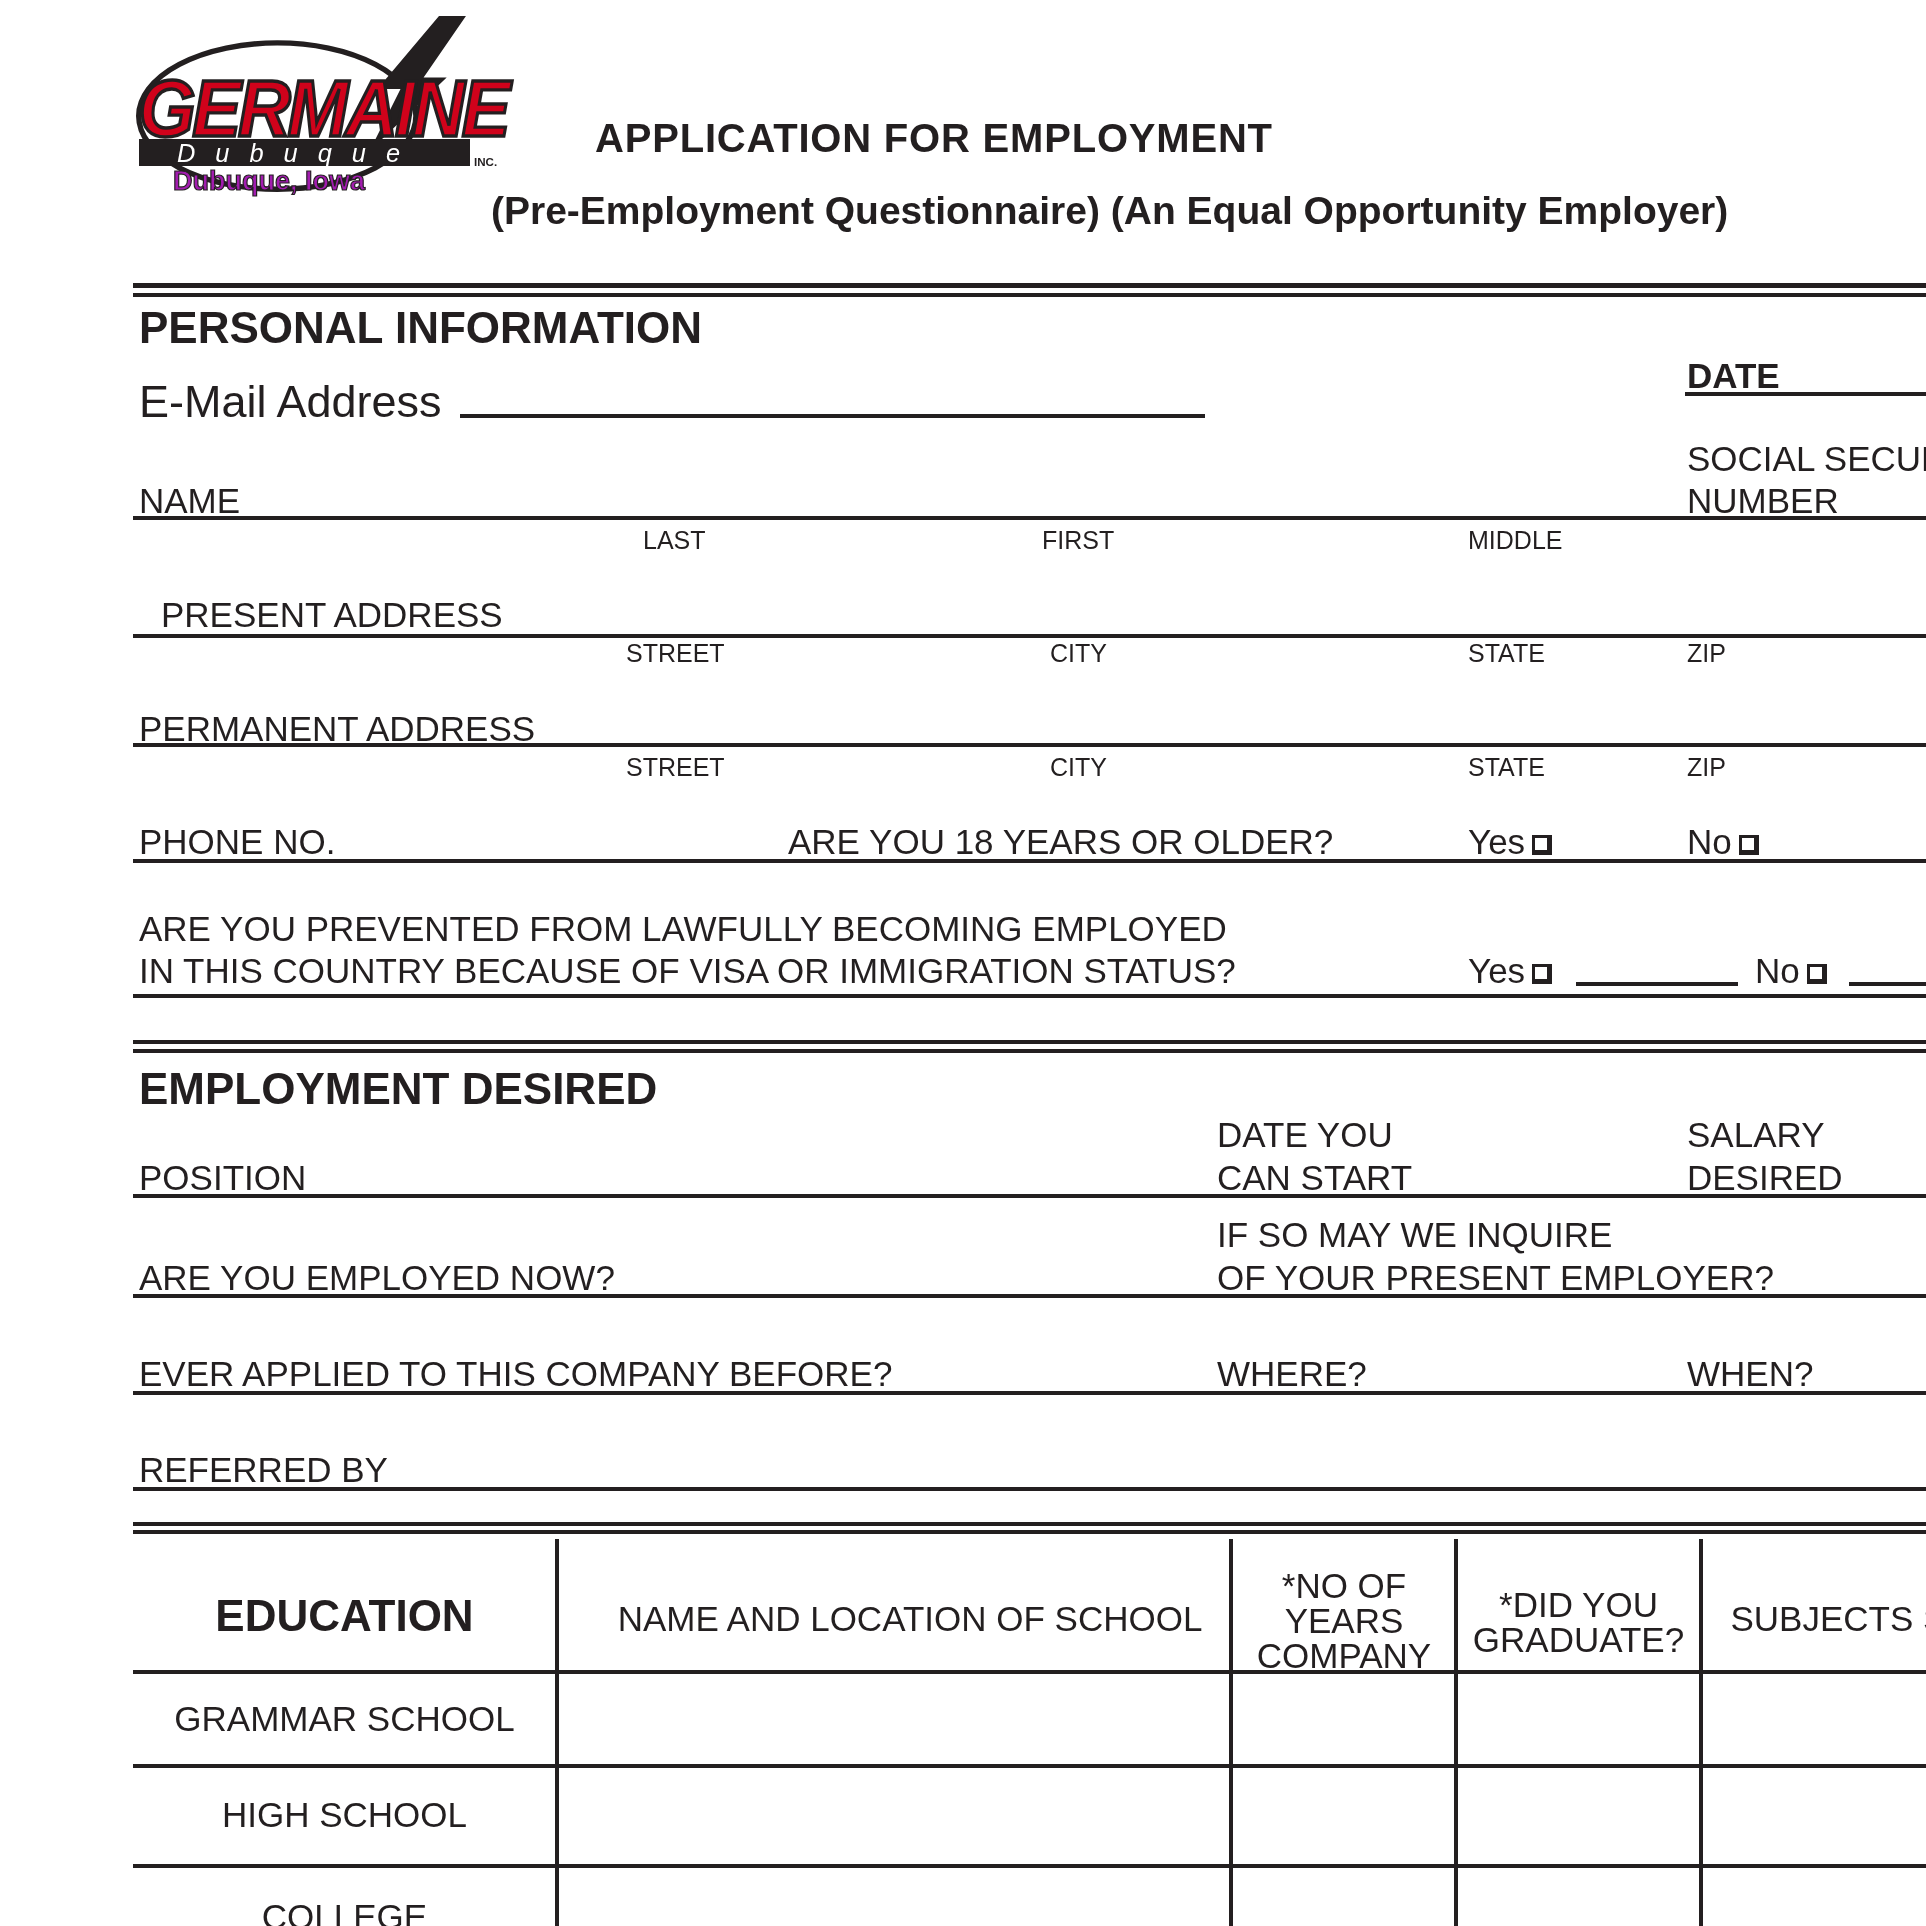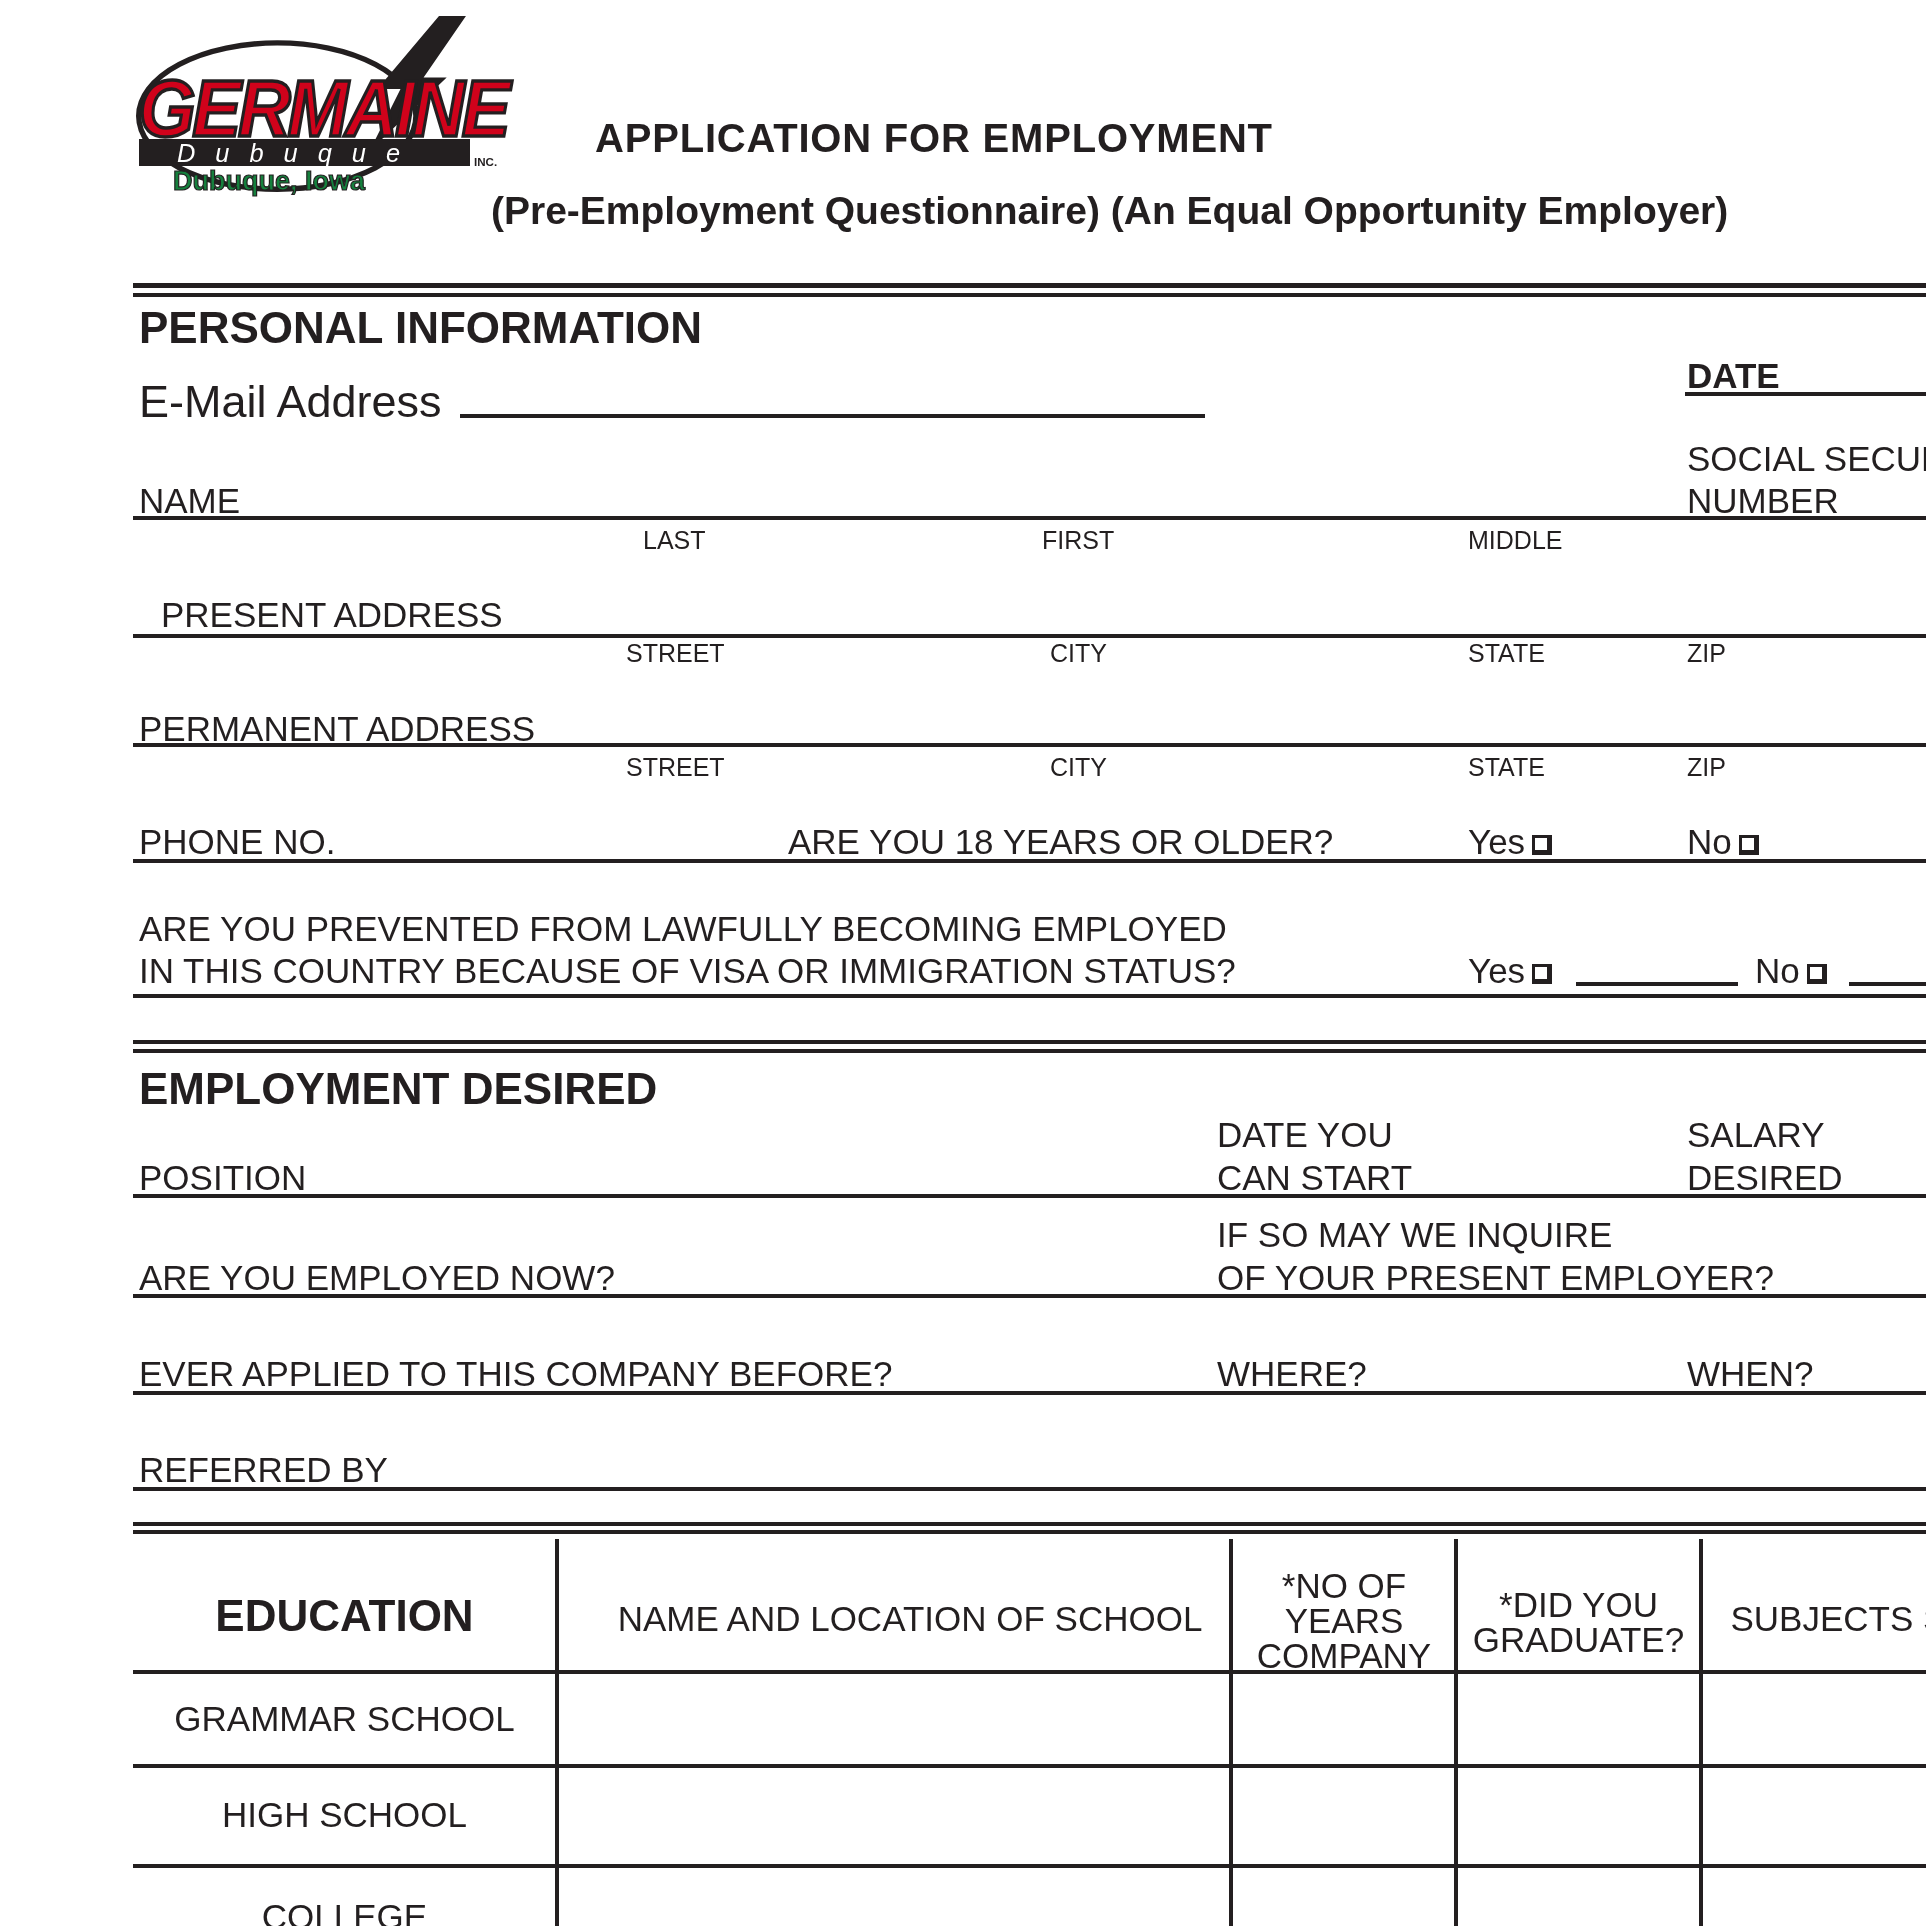--- a/index.html
+++ b/index.html
@@ -20,21 +20,21 @@
 
 <div class="a" style="left:131px;top:11.6px;width:385px;height:185px;">
   <svg width="385" height="185" viewBox="0 0 1000 480">
     <ellipse cx="380" cy="270" rx="360" ry="190" fill="none" stroke="#231f20" stroke-width="14"></ellipse>
     <polygon points="800,10 870,10 760,170 820,170 620,360 700,200 640,200" fill="#231f20"></polygon>
   </svg>
   <div class="a" style="left:7.7px;top:54px;font-size:73px;font-weight:bold;font-style:italic;color:#d0021b;-webkit-text-stroke:3.1px #231f20;letter-spacing:-3.1px;transform:scaleY(1.1);">GERMAINE</div>
   <div class="a" style="left:7.7px;top:127px;width:331px;height:27px;background:#231f20;"></div>
   <div class="a" style="left:46px;top:127px;font-size:25.4px;font-style:italic;color:#fff;letter-spacing:20px;">Dubuque</div>
   <div class="a sm" style="left:343px;top:144px;font-size:11.6px;font-weight:bold;">INC.</div>
-  <div class="a" style="left:42px;top:154px;font-size:27px;font-weight:bold;color:#15803d;-webkit-text-stroke:1.2px #231f20;">Dubuque, Iowa</div>
+  <div class="a" style="left:42px;top:154px;font-size:27px;font-weight:bold;color:#a21caf;-webkit-text-stroke:1.2px #231f20;">Dubuque, Iowa</div>
 </div>
 
 <div class="a title" style="left:595px;top:116px;">APPLICATION FOR EMPLOYMENT</div>
 <div class="a subtitle" style="left:491px;top:189px;">(Pre-Employment Questionnaire) (An Equal Opportunity Employer)</div>
 
 <div class="hl" style="left:133px;top:283px;width:1972px;height:5.4px;"></div>
 <div class="hl" style="left:133px;top:293px;width:1972px;"></div>
 <div class="a sec" style="left:139px;top:306px;">PERSONAL INFORMATION</div>
 <div class="a" style="left:139px;top:376px;font-size:45px;">E-Mail Address</div>
 <div class="hl" style="left:460px;top:414px;width:745px;"></div>

